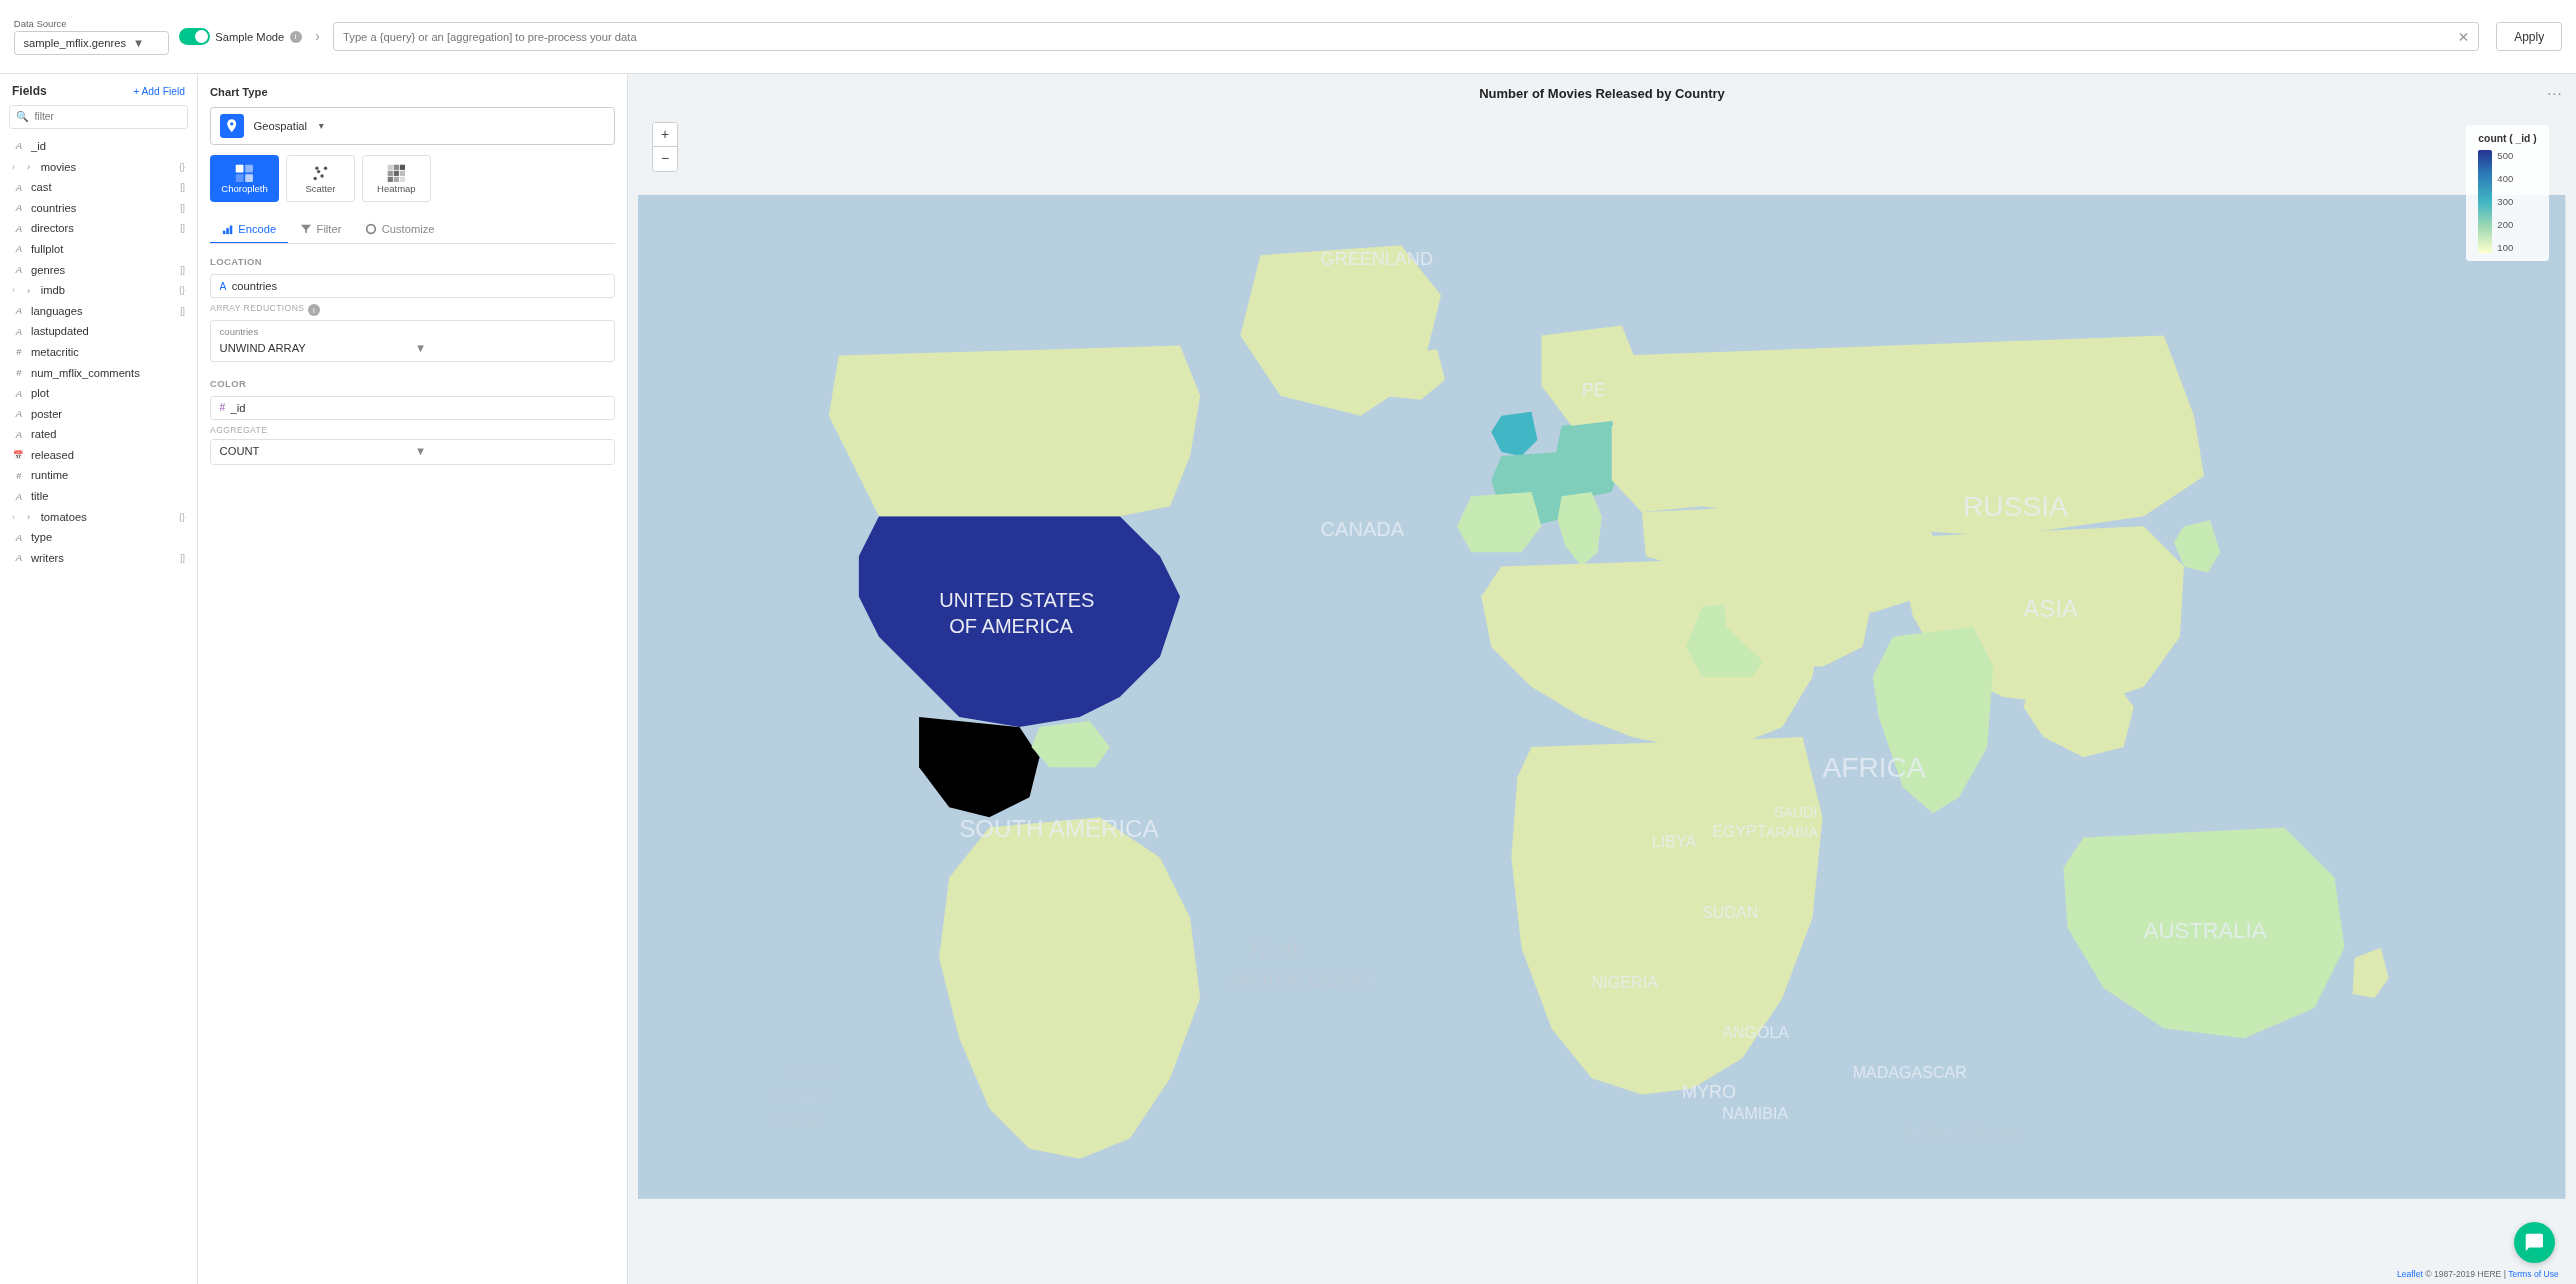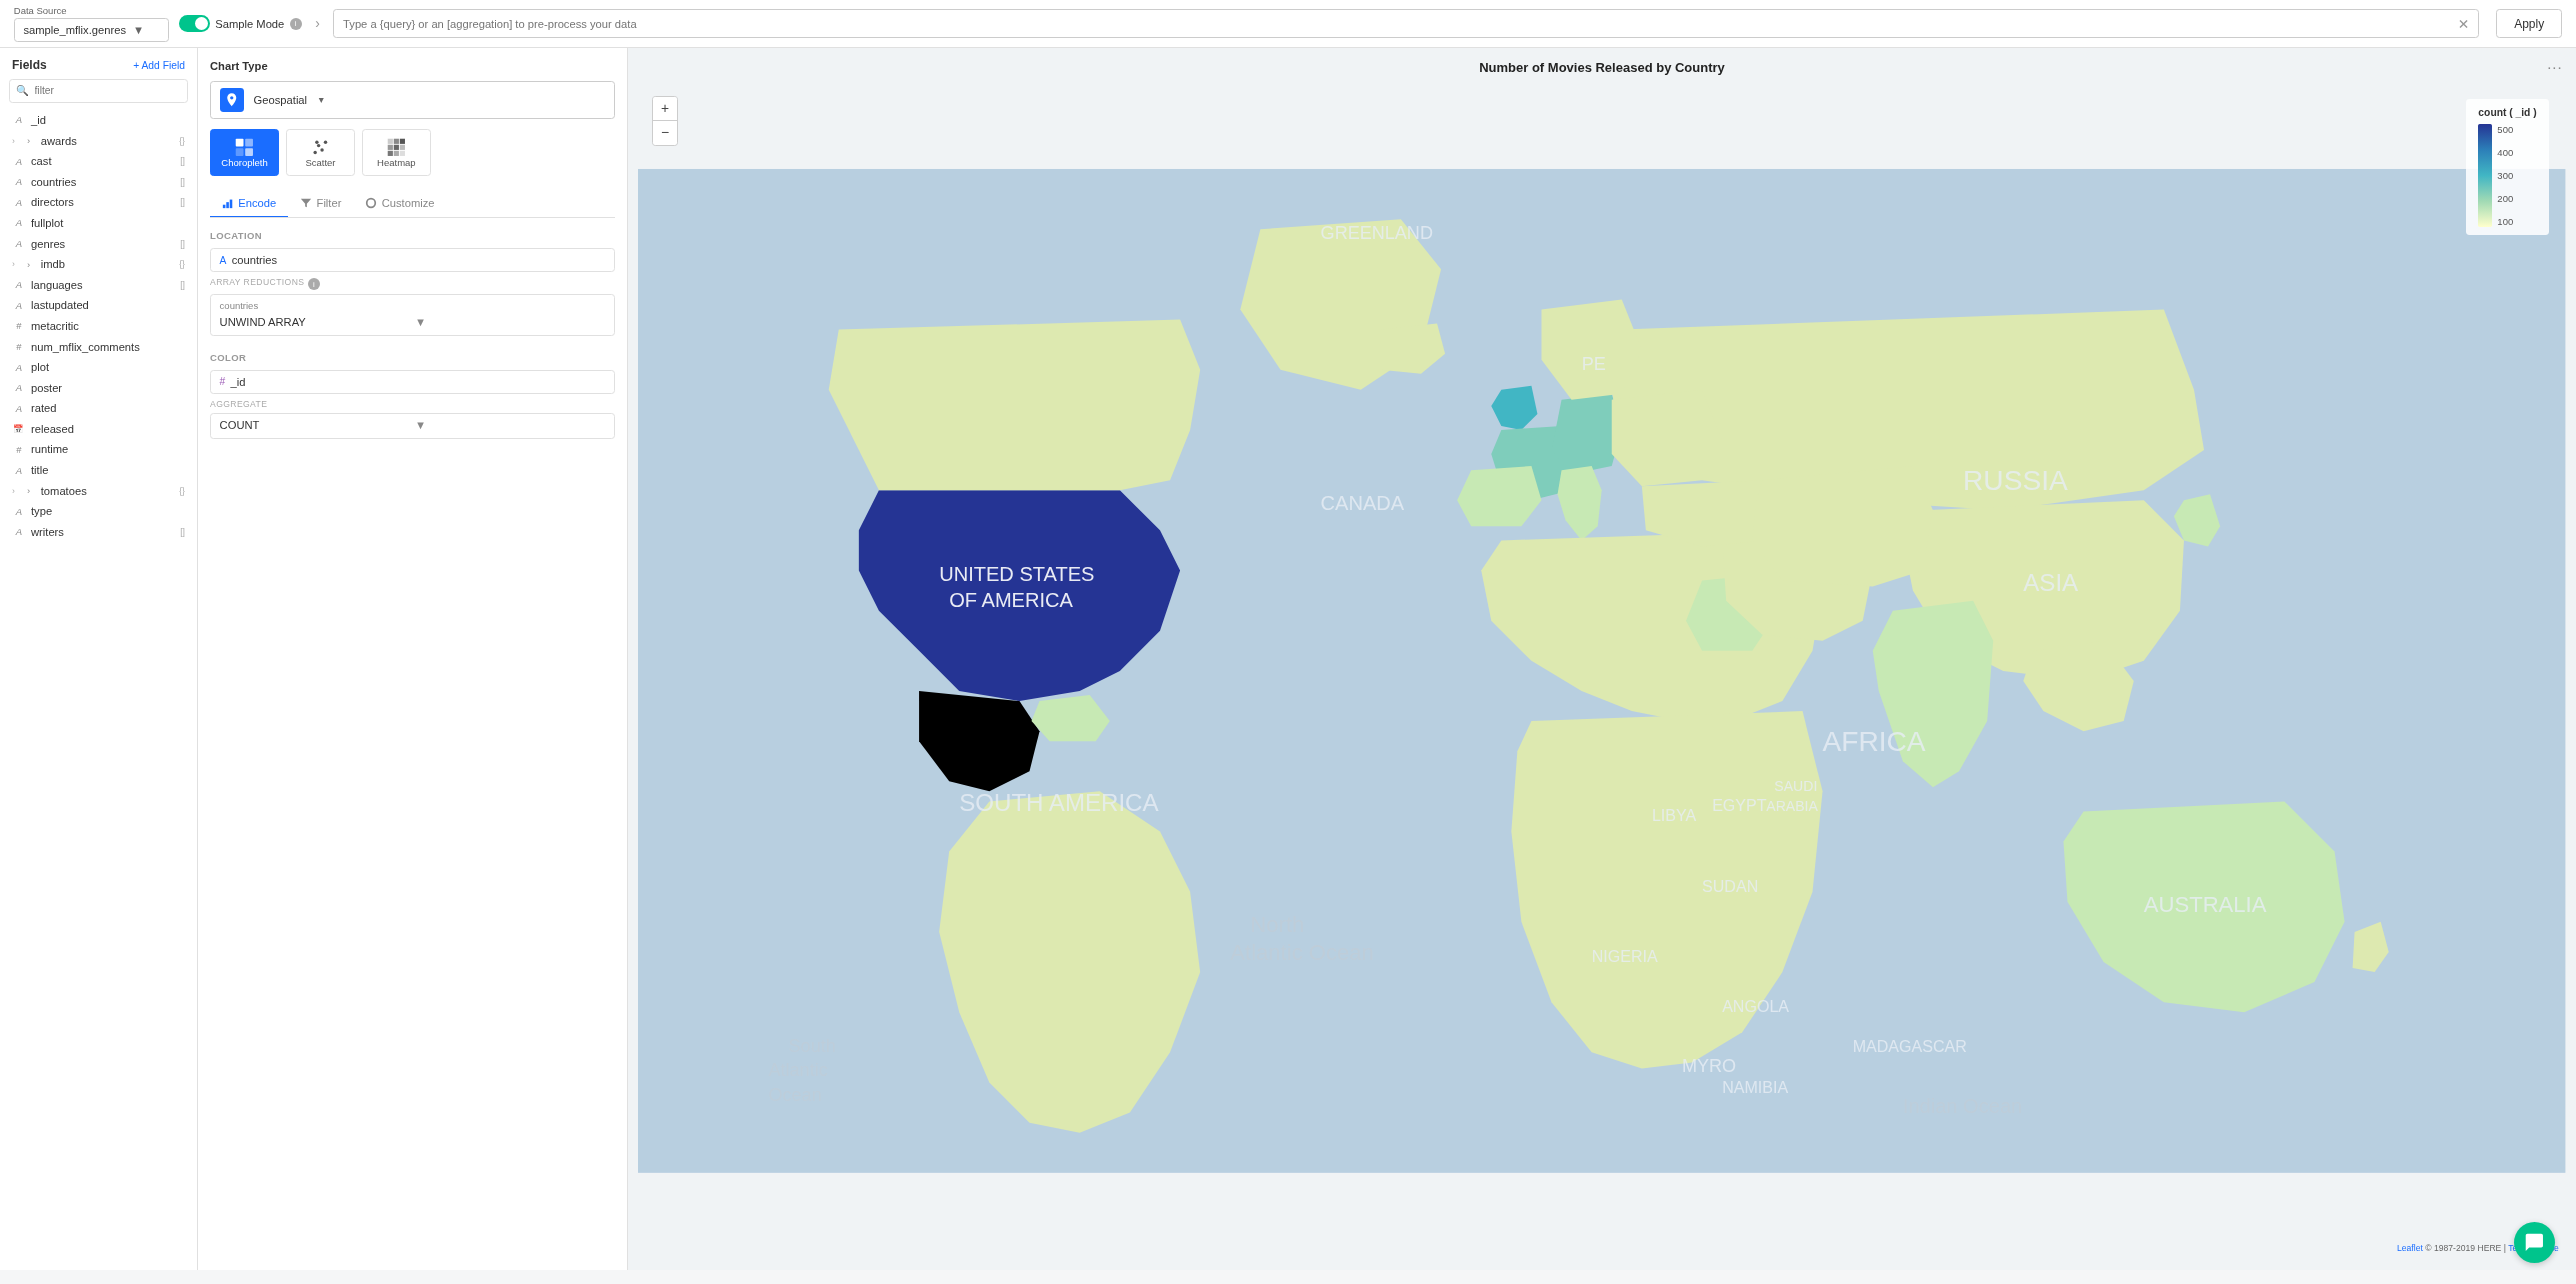--- a/index.html
+++ b/index.html
@@ -1,21 +1,21 @@
 <!DOCTYPE html>
 <html style="font-size:13.8px"><head>
   <meta charset="utf-8">
   <style>
     * { box-sizing: border-box; margin: 0; padding: 0; }
     body { font-family: -apple-system, BlinkMacSystemFont, 'Segoe UI', sans-serif; font-size: 11.2px; background: #f5f6f7; color: #333; }
 
     
     .top-bar {
       display: flex; align-items: center; background: #fff; border-bottom: 0.9px solid #e0e0e0;
-      padding: 0 13.8px; height: 48px; gap: 10.3px;
+      padding: 0 13.8px; height: 74px; gap: 10.3px;
     }
     .top-label { font-size: 9.5px; color: #666; font-weight: 500; margin-bottom: 1.7px; }
     .top-section-inner { display: flex; flex-direction: column; }
     .datasource-select {
       display: flex; align-items: center; border: 0.9px solid #ccc; border-radius: 3.4px;
       padding: 5.2px 8.6px; background: #fff; gap: 6.9px; min-width: 155px; cursor: pointer;
     }
     .datasource-select span { flex: 1; font-size: 11.2px; }
     .arrow-down { font-size: 8.6px; color: #666; }
     .chevron-right { color: #999; font-size: 13.8px; margin: 0 3.4px; }
@@ -226,21 +226,21 @@
 
     <div class="field-item">
 
     <span class="field-icon"><span style="color:#888;font-size:9.5px;font-style:italic;">A</span></span>
     <span class="field-name">_id</span>
 
   </div>
         <div class="field-item">
     <span class="field-expand">›</span>
     <span class="field-icon"><span style="color:#888;font-size:9.5px;">›</span></span>
-    <span class="field-name">awards</span>
+    <span class="field-name">movies</span>
     <span class="field-badge">{}</span>
   </div>
         <div class="field-item">
 
     <span class="field-icon"><span style="color:#888;font-size:9.5px;font-style:italic;">A</span></span>
     <span class="field-name">cast</span>
     <span class="field-badge">[]</span>
   </div>
         <div class="field-item">
 

